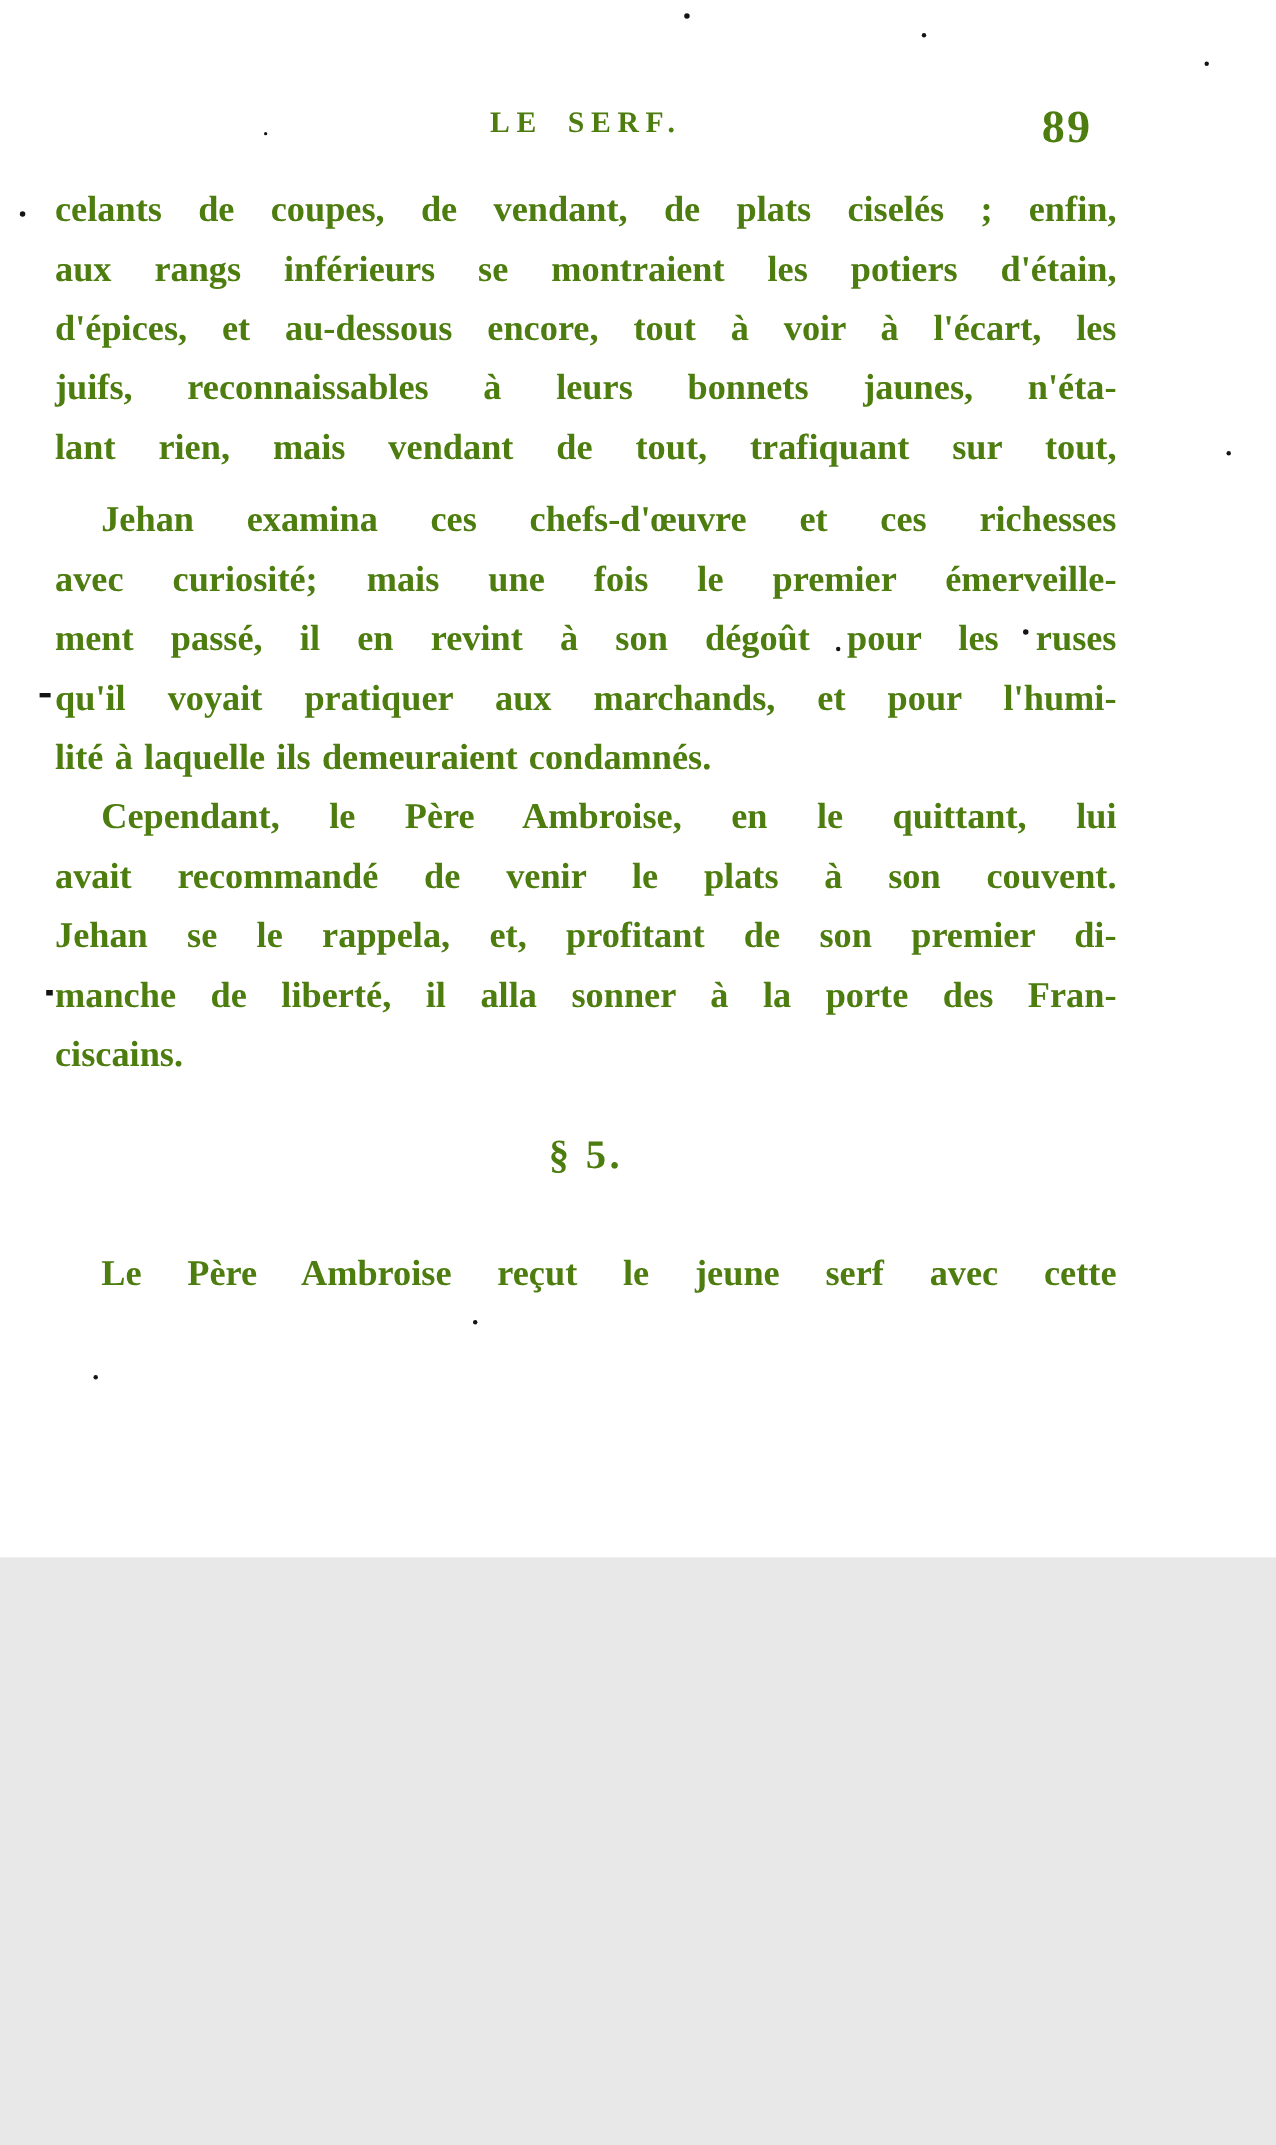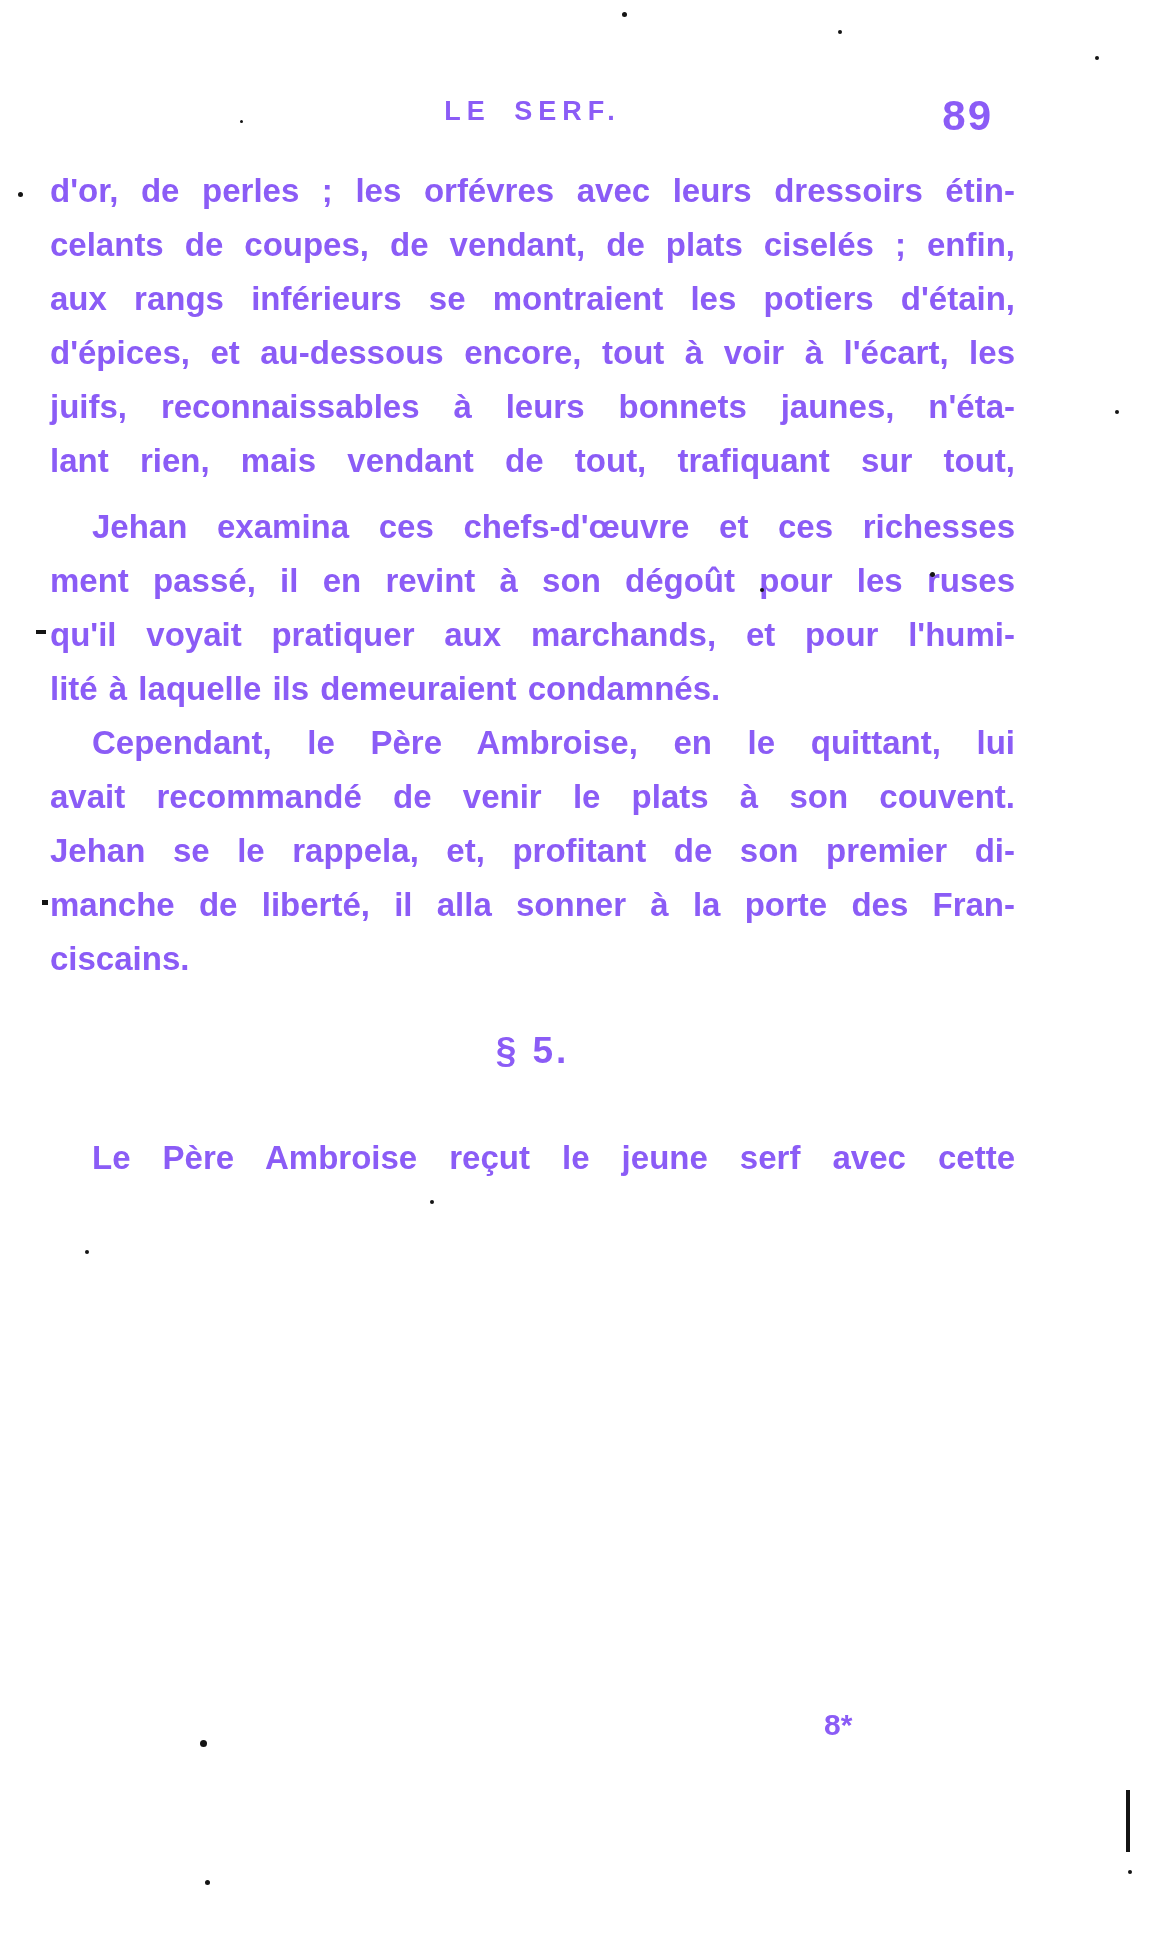--- a/index.html
+++ b/index.html
@@ -1,22 +1,22 @@
 <!DOCTYPE html>
 <html><head>
 <meta charset="utf-8">
 <style>
   html, body { margin: 0; padding: 0; background: #e8e8e8; }
   #page {
     position: relative;
     width: 1160px;
-    height: 1950px;
+    height: 1416px;
     background: #ffffff;
-    font-family: Liberation Sans, sans-serif;
-    color: #8b5cf6;
+    font-family: Liberation Serif, serif;
+    color: #4d7c0f;
     overflow: hidden;
   }
   
   #running-header {
     position: absolute;
     left: 50px; top: 96px;
     width: 965px; height: 40px;
   }
   #running-title {
     display: block;
@@ -87,30 +87,30 @@
 <div id="page">
 
   <div id="running-header">
     <span id="running-title">LE SERF.</span>
     <span id="page-number">89</span>
   </div>
 
   <div id="text-block">
 
     <div class="paragraph p1">
-      <div class="line">d'or, de perles ; les orfévres avec leurs dressoirs étin-</div>
       <div class="line">celants de coupes, de vendant, de plats ciselés ; enfin,</div>
       <div class="line">aux rangs inférieurs se montraient les potiers d'étain,</div>
       <div class="line">d'épices, et au-dessous encore, tout à voir à l'écart, les</div>
       <div class="line">juifs, reconnaissables à leurs bonnets jaunes, n'éta-</div>
       <div class="line">lant rien, mais vendant de tout, trafiquant sur tout,</div>
     </div>
 
     <div class="paragraph p2">
       <div class="line indent">Jehan examina ces chefs-d'œuvre et ces richesses</div>
+      <div class="line">avec curiosité; mais une fois le premier émerveille-</div>
       <div class="line">ment passé, il en revint à son dégoût pour les ruses</div>
       <div class="line">qu'il voyait pratiquer aux marchands, et pour l'humi-</div>
       <div class="line last">lité à laquelle ils demeuraient condamnés.</div>
     </div>
 
     <div class="paragraph p3">
       <div class="line indent">Cependant, le Père Ambroise, en le quittant, lui</div>
       <div class="line">avait recommandé de venir le plats à son couvent.</div>
       <div class="line">Jehan se le rappela, et, profitant de son premier di-</div>
       <div class="line">manche de liberté, il alla sonner à la porte des Fran-</div>

